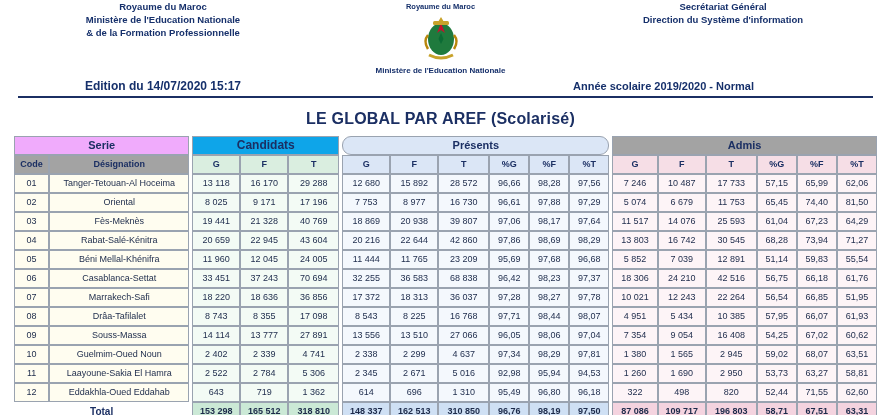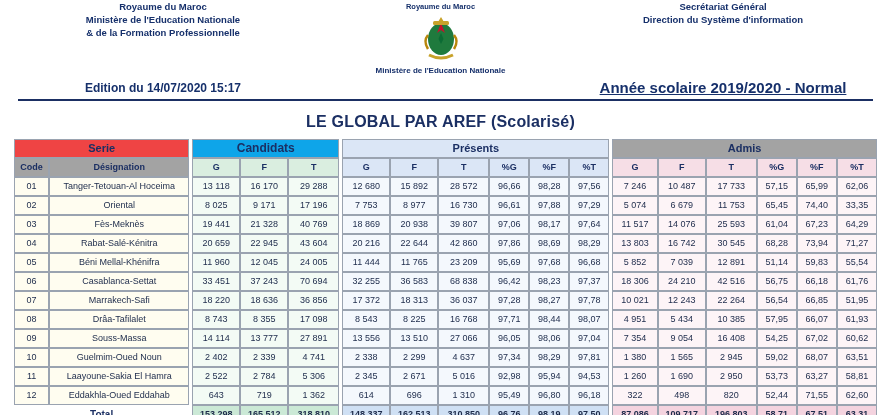--- a/index.html
+++ b/index.html
@@ -34,21 +34,21 @@
 
   .subheader{
     display:flex;align-items:center;justify-content:space-between;
     padding:4px 18px 0 18px;
   }
   .subheader .edition{
     width:290px;text-align:center;font-size:12px;font-weight:bold;color:#16306b;
   }
   .subheader .spacer{width:190px;}
   .subheader .annee{
-    width:300px;text-align:center;font-size:15px;font-weight:bold;color:#16306b;text-decoration:underline;
+    width:300px;font-size:11px;font-weight:bold;color:#16306b;
   }
 
   .title{
     text-align:center;font-size:16px;font-weight:bold;color:#1b2f63;
     margin:12px 10px 8px 0;letter-spacing:.2px;
   }
 
   
   .table-wrap{padding:0 14px;}
   table.grid{
@@ -59,23 +59,23 @@
   table.grid td, table.grid th{
     border:1px solid #9aa3b0;
     padding:2px 4px;
     text-align:center;
     white-space:nowrap;
     line-height:13px;
   }
   
   .gap{border:none !important;width:6px;background:#ffffff;padding:0 !important;}
 
-  .grp-serie{background:#ef4444;font-weight:bold;font-size:11px;color:#1b2f63;}
+  .grp-serie{background:#f0abfc;font-weight:bold;font-size:11px;color:#1b2f63;}
   .grp-cand{background:#0ea5e9;font-weight:bold;font-size:12px;color:#1b2f63;}
-  .grp-pres{background:#dbe6f6;font-weight:bold;font-size:11px;color:#1b2f63;}
+  .grp-pres{background:#dbe6f6;font-weight:bold;font-size:11px;color:#1b2f63;border-radius:9px;}
   .grp-admis{background:#a3a3a3;font-weight:bold;font-size:11px;color:#1b2f63;}
 
   .sub-serie{background:#a3a3a3;font-weight:bold;color:#1b2f63;}
   .sub-cand{background:#daeee0;font-weight:bold;color:#1b2f63;}
   .sub-pres{background:#dbe6f6;font-weight:bold;color:#1b2f63;}
   .sub-admis{background:#f6dee6;font-weight:bold;color:#1b2f63;}
 
   td.c-serie{background:#fffdf0;}
   td.c-cand{background:#f3fbf5;}
   td.c-pres{background:#f4f8fd;}
@@ -215,21 +215,21 @@
             <td class="c-pres numw">16 730</td>
             <td class="c-pres pct">96,61</td>
             <td class="c-pres pct">97,88</td>
             <td class="c-pres pct">97,29</td>
             <td class="gap"></td>
             <td class="c-admis num">5 074</td>
             <td class="c-admis num">6 679</td>
             <td class="c-admis numw">11 753</td>
             <td class="c-admis pct">65,45</td>
             <td class="c-admis pct">74,40</td>
-            <td class="c-admis pct">33,35</td>
+            <td class="c-admis pct">81,50</td>
           </tr>
           <tr>
             <td class="c-serie code">03</td>
             <td class="c-serie desig">Fès-Meknès</td>
             <td class="gap"></td>
             <td class="c-cand num">19 441</td>
             <td class="c-cand num">21 328</td>
             <td class="c-cand numw">40 769</td>
             <td class="gap"></td>
             <td class="c-pres num">18 869</td>

